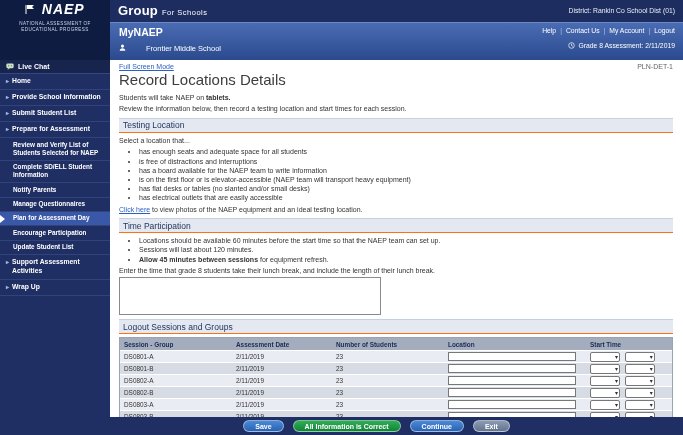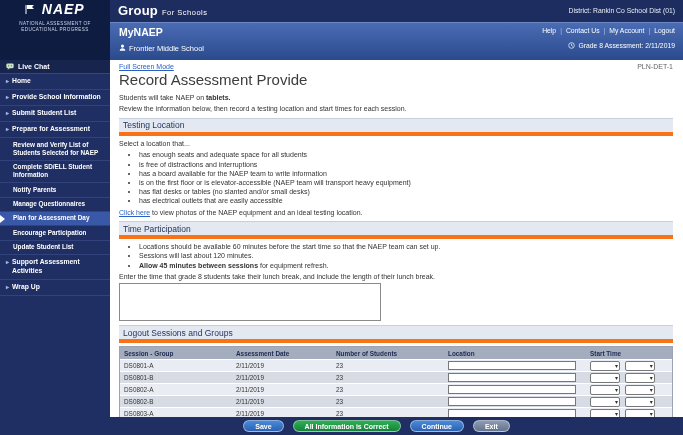--- a/index.html
+++ b/index.html
@@ -9,21 +9,21 @@
   
   .topbar{position:absolute;left:0;top:0;width:683px;height:22px;background:#1e2d5f;color:#fff;z-index:2}
   .apptitle{position:absolute;left:118px;top:3px;font-size:13px;font-weight:bold;letter-spacing:.2px}
   .appsub{font-size:7.5px;font-weight:normal;margin-left:4px;letter-spacing:.5px}
   .district{position:absolute;right:8px;top:7px;font-size:6.8px;color:#e8edf8}
 
   
   .welcomebar{position:absolute;left:110px;top:22px;width:573px;height:38px;
     background:linear-gradient(180deg,#4a6cb3,#2b4a8e);color:#fff;border-top:1px solid #6c87c4;z-index:2}
   .welcome-label{position:absolute;left:9px;top:3px;font-size:10.5px;font-weight:bold}
-  .school-row{position:absolute;left:9px;top:21px;font-size:7.5px;display:flex;align-items:flex-start;gap:3px}
+  .school-row{position:absolute;left:9px;top:21px;font-size:7.5px;display:flex;align-items:flex-start;gap:20px}
   .nav-links{position:absolute;right:8px;top:4px;font-size:6.8px;display:flex;gap:4px;align-items:center}
   .nav-links .sep{color:#aebde2}
   .nav-links a{color:#fff;text-decoration:none;cursor:pointer}
   .assess-row{position:absolute;right:8px;top:19px;font-size:6.8px;display:flex;align-items:center;gap:3px}
 
   
   .logo{position:absolute;left:0;top:0;width:110px;height:60px;background:#0d1c40;color:#fff;z-index:3;text-align:center;}
   .logo .naep{font-size:14px;font-weight:bold;font-style:italic;letter-spacing:1px}
   .logo .flag{display:inline-block;vertical-align:middle;margin-right:2px}
   .logo .tagline{font-size:4.6px;letter-spacing:.4px;color:#cdd6ea;margin-top:3px;line-height:1.4;padding:0 14px}
@@ -51,21 +51,21 @@
   .btn-gray{background:linear-gradient(#8d9bb4,#64748f)}
 
   
   .main{position:absolute;left:110px;top:60px;width:573px;height:357px;background:#fff;
     padding:3px 10px 0 9px;overflow:hidden;color:#333;z-index:1}
   .main-top{display:flex;justify-content:space-between;font-size:7px;margin-bottom:1px}
   .link{color:#2a5fc4;text-decoration:underline;cursor:pointer}
   .page-code{color:#666}
   .page-title{font-size:15px;color:#3d3d3d;font-weight:500;margin:1px 0 5px}
   .para{font-size:7px;margin:2px 0;line-height:1.35}
-  .section-bar{background:#e3e8f1;border-top:1px solid #c6cfdd;border-bottom:4px solid #f97316;
+  .section-bar{background:#e3e8f1;border-top:1px solid #c6cfdd;border-bottom:1px solid #f97316;
     color:#25355e;font-size:8.5px;padding:1.5px 4px;margin:4px 0 3px}
   ul.bullets{margin:1px 0 2px 20px;font-size:7px}
   ul.bullets li{line-height:1.32}
   .lunch-box{width:262px;height:38px;border:1px solid #8a8a8a;resize:none;display:block;
     margin:2px 0 4px;font-size:7px;font-family:"Liberation Sans",sans-serif;padding:2px}
 
   
   .stable{width:554px;border:1px solid #9aa3b3;font-size:6.4px;margin-top:1px}
   .trow{display:grid;grid-template-columns:112px 100px 112px 142px 88px;align-items:center;border-bottom:1px solid #fff}
   .trow.header{background:#a4adbd;font-weight:bold;color:#1d2a50;height:13px}
@@ -171,21 +171,21 @@
     <span>Wrap Up</span>
   </div>
 </div>
 
 <div class="main">
   <div class="main-top">
     <span class="link">Full Screen Mode</span>
     <span class="page-code">PLN-DET-1</span>
   </div>
 
-  <div class="page-title">Record Assessment Provide</div>
+  <div class="page-title">Record Locations Details</div>
 
   <p class="para">
     <span>Students will take NAEP on </span><b>tablets.</b>
   </p>
   <p class="para">Review the information below, then record a testing location and start times for each session.</p>
 
   <div class="section-bar">Testing Location</div>
   <p class="para">Select a location that...</p>
   <ul class="bullets">
     <li>has enough seats and adequate space for all students</li>

